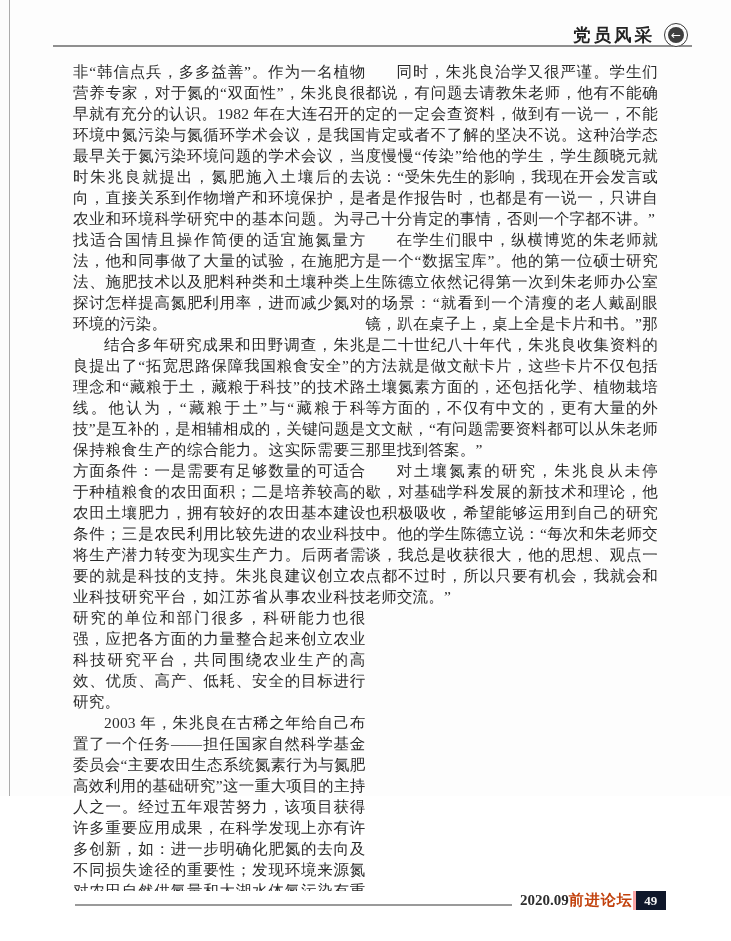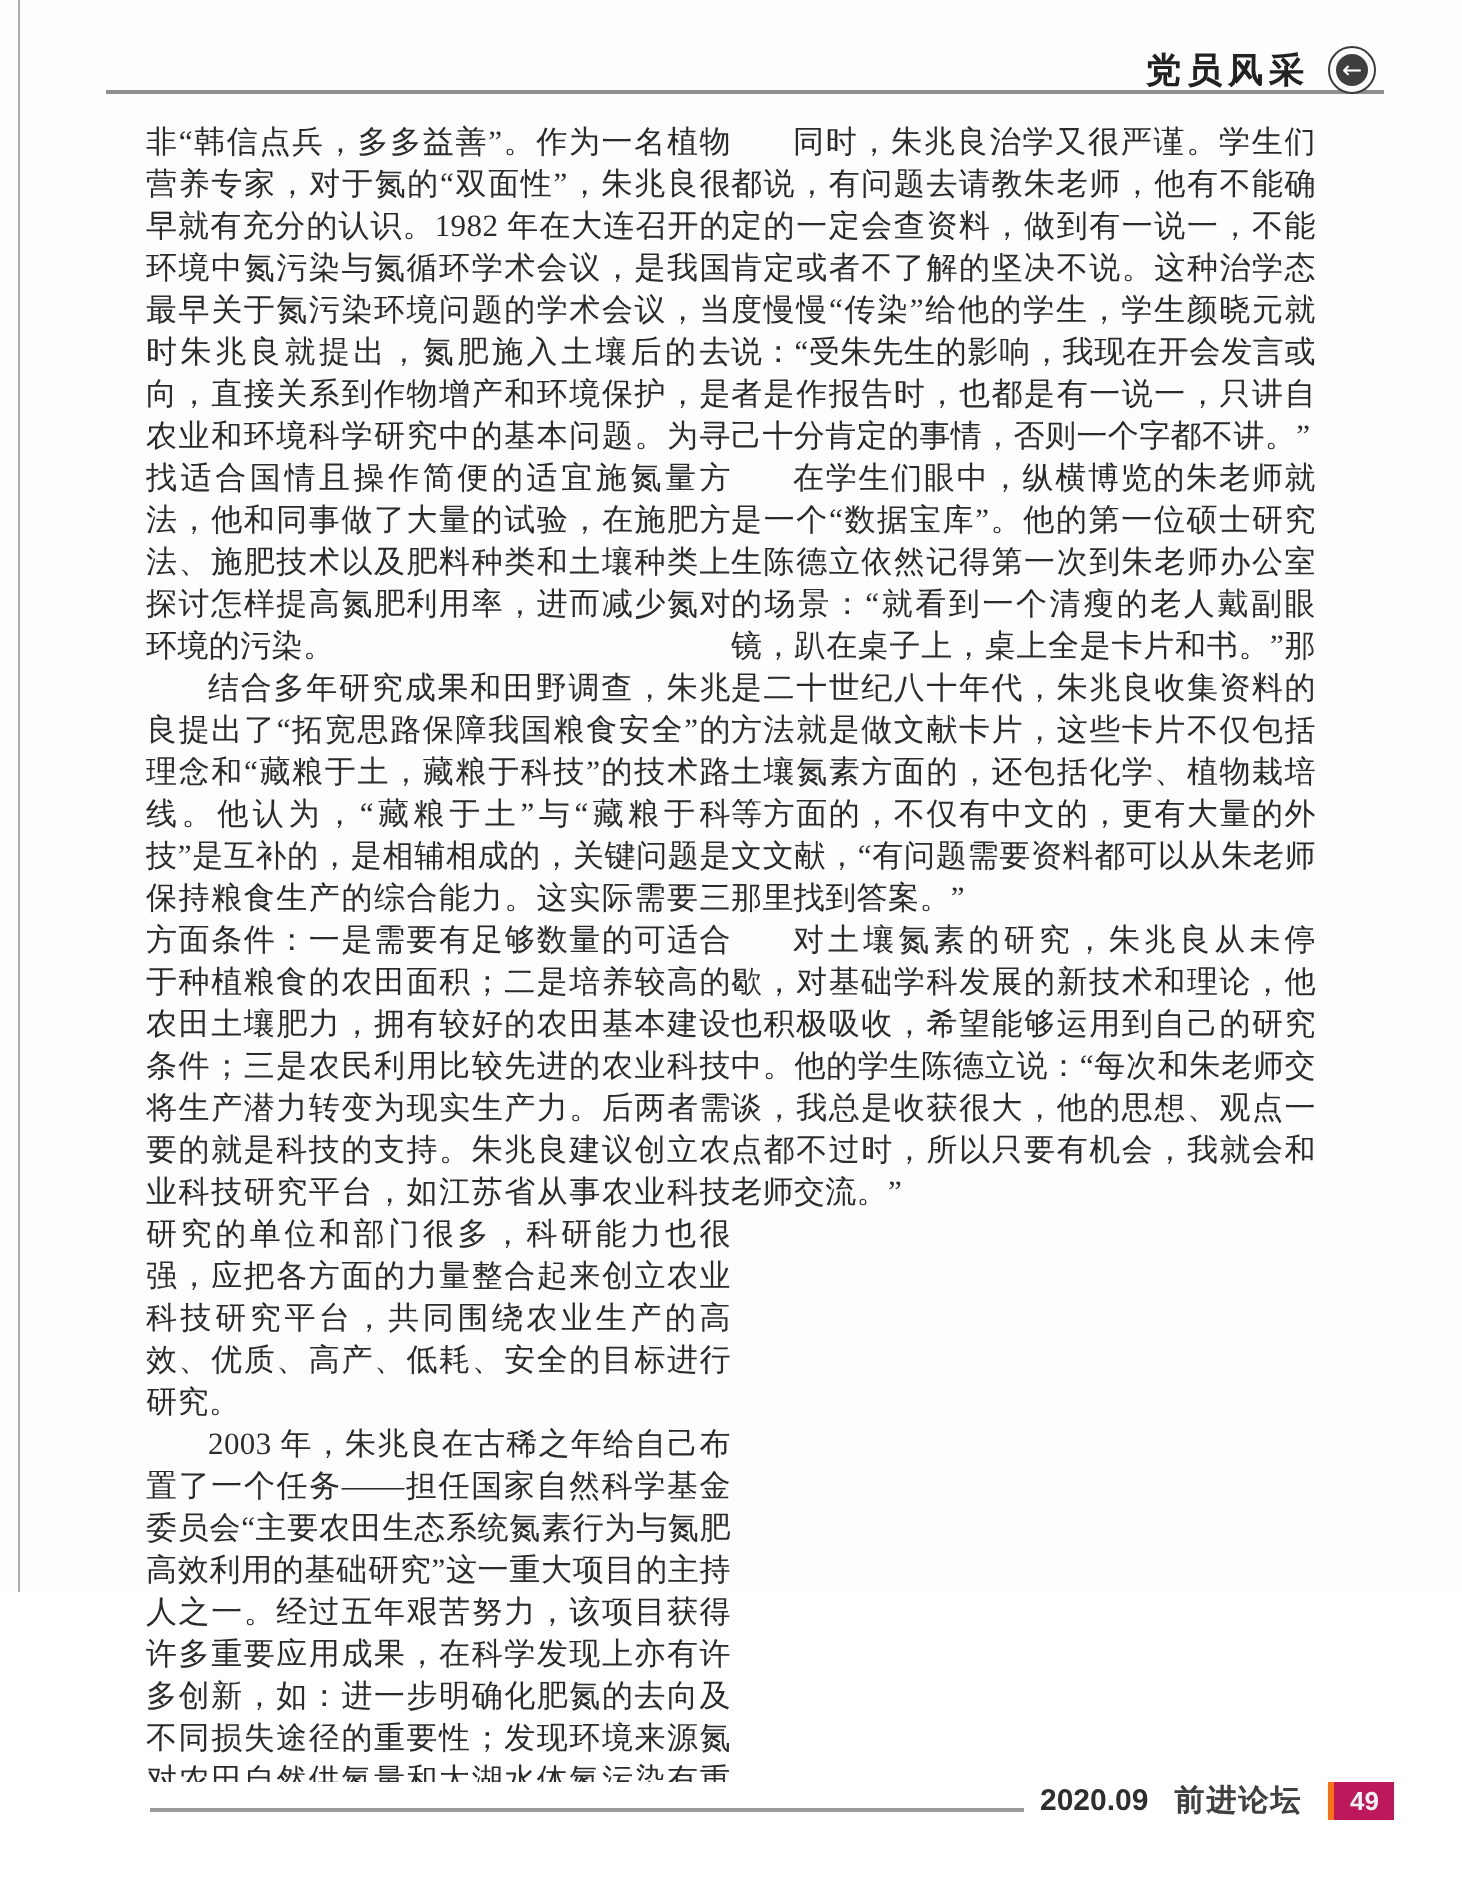--- a/index.html
+++ b/index.html
@@ -102,39 +102,38 @@
     width: 437px;
     height: 1.5px;
     background: #9a9a9a;
   }
   .footer-meta {
     position: absolute;
     top: 891px;
     left: 520px;
     display: flex;
     align-items: center;
-    gap: 13px;
-    font-family: Liberation Sans, sans-serif;
+    font-family: Liberation Serif, serif;
   }
   .footer-issue {
     font-size: 15px;
     font-weight: bold;
     color: #2e2e2e;
   }
   .footer-journal {
     font-size: 15px;
     font-weight: bold;
     letter-spacing: 1px;
-    color: #404040;
+    color: #c2410c;
   }
   .page-number-badge {
     width: 30px;
     height: 19px;
-    background: #be185d;
-    border-left: 3px solid #f97316;
+    background: #0f172a;
+    border-left: 3px solid #fca5a5;
     color: #f2f2f2;
     display: flex;
     align-items: center;
     justify-content: center;
     font-size: 13px;
     font-weight: bold;
   }
 </style>
 </head>
 <body>

